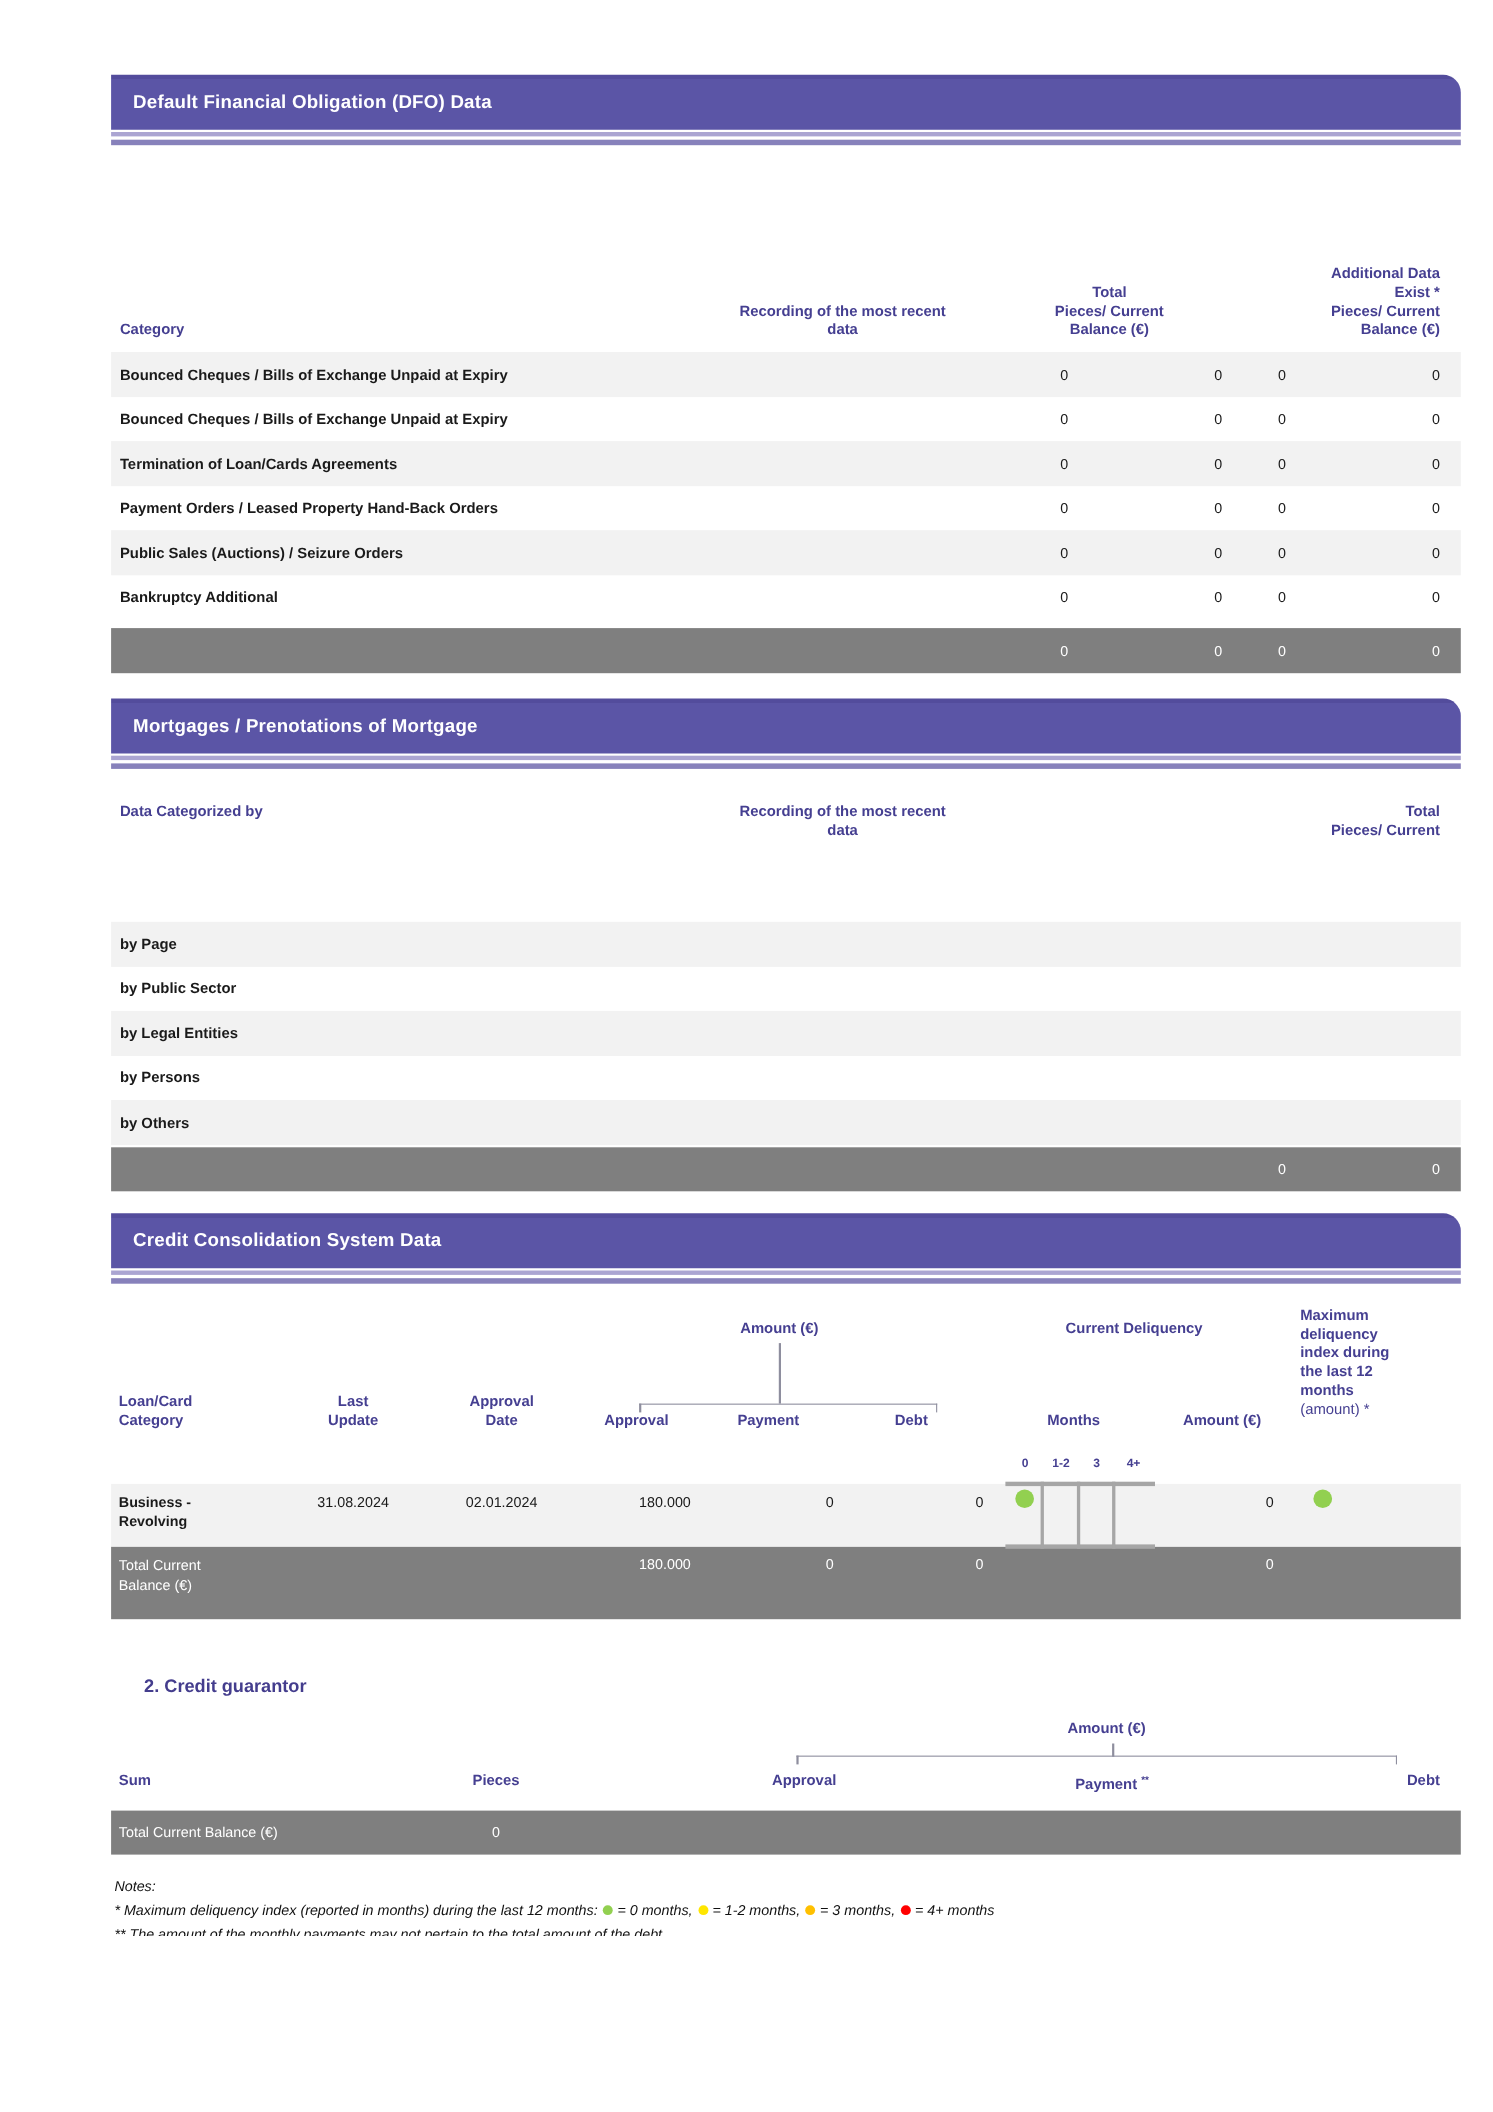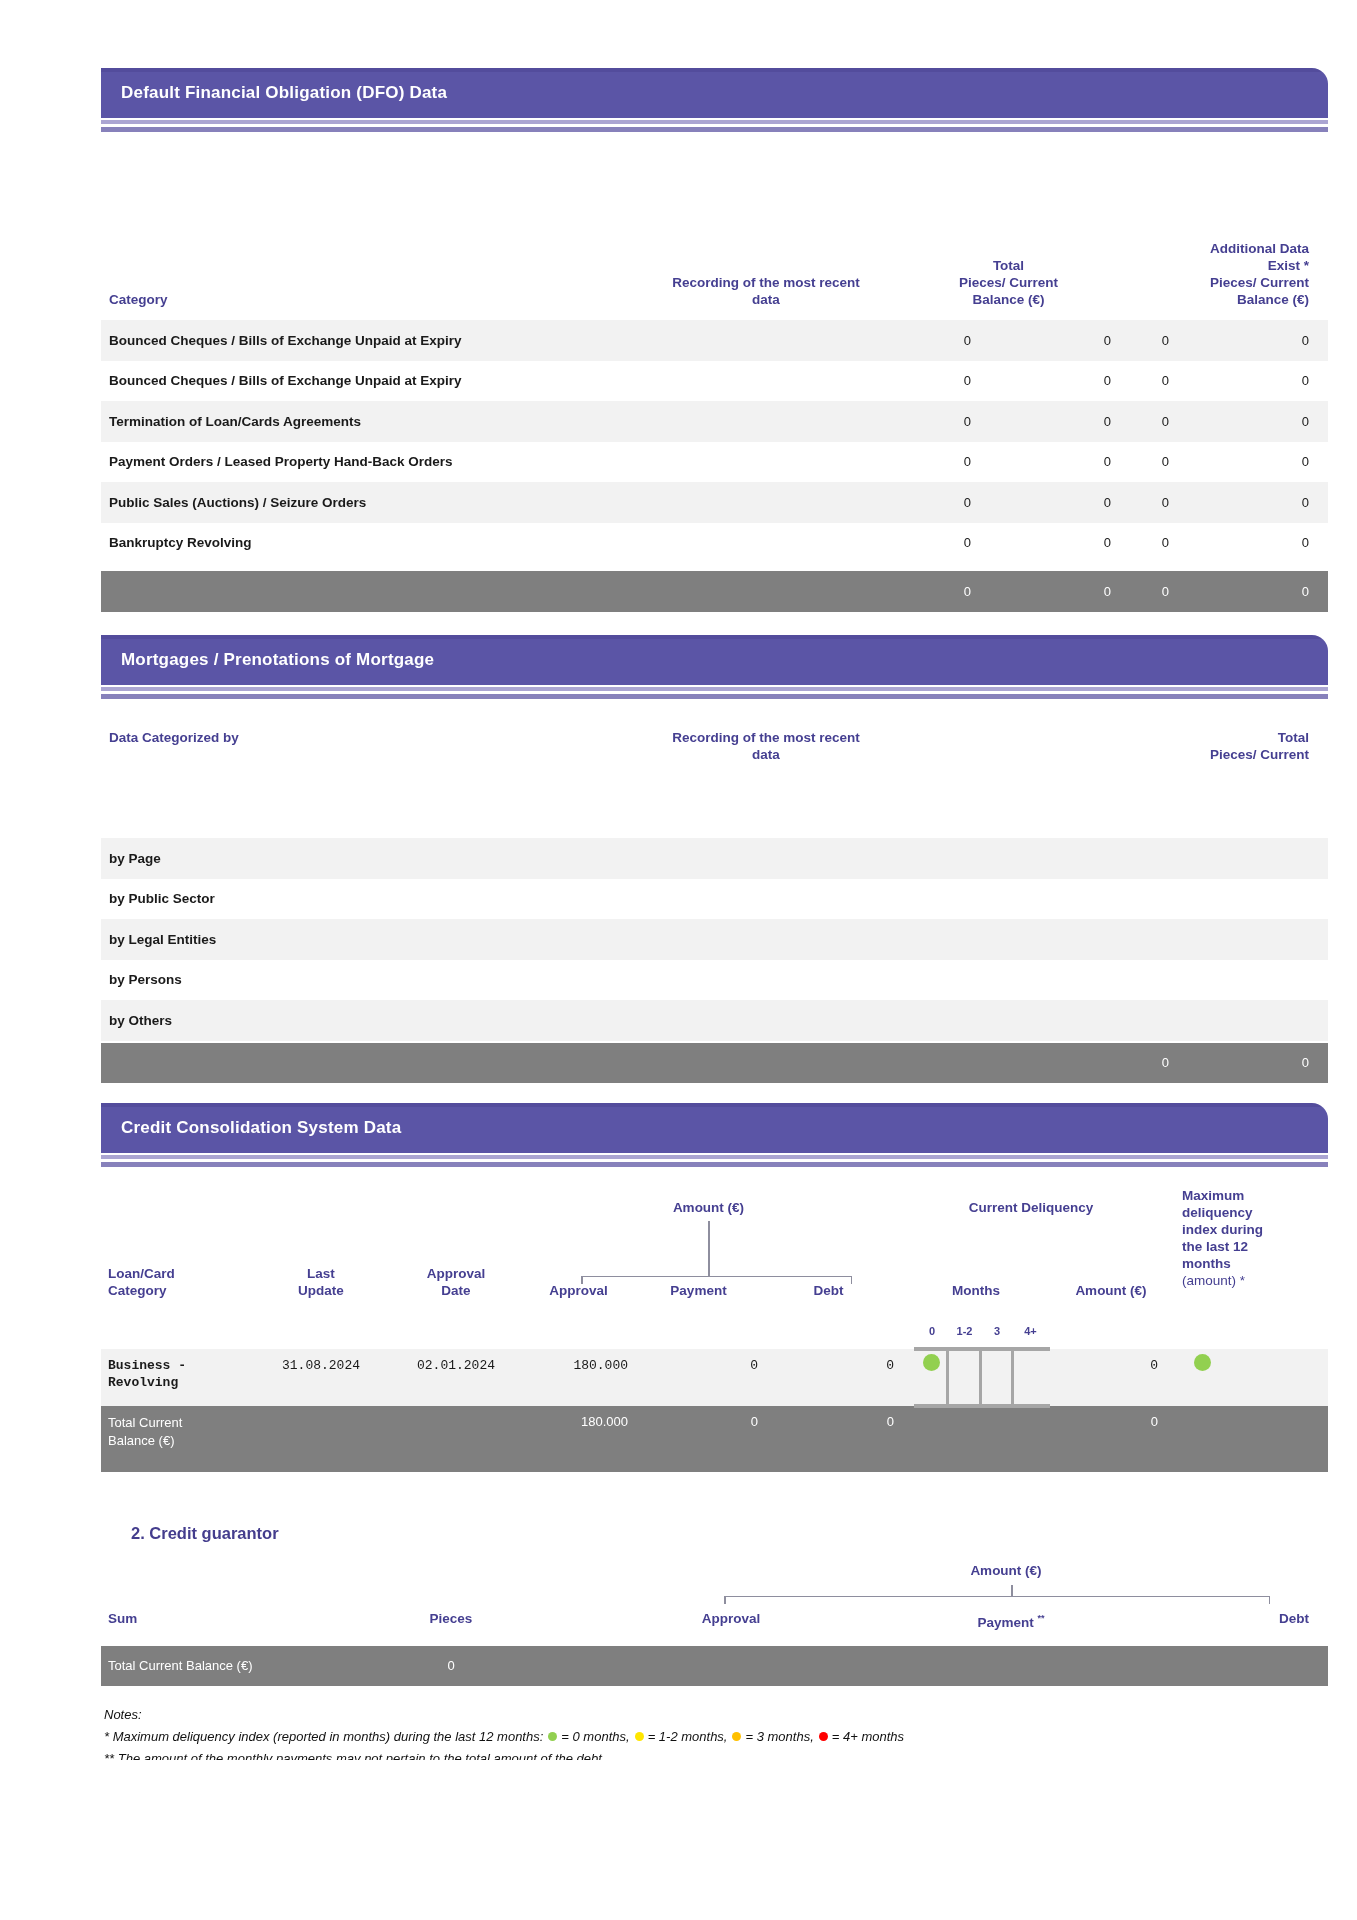--- a/index.html
+++ b/index.html
@@ -49,21 +49,21 @@
   .maxidx-sub{font-weight:normal;}
   .amount-connector{position:absolute;left:607px;top:52px;width:1.5px;height:55px;background:#8e8e9e;}
   .bracket{position:absolute;border-top:1.5px solid #8e8e9e;}
   .bracket::before,.bracket::after{content:"";position:absolute;top:-1px;width:1.5px;height:8px;background:#8e8e9e;}
   .bracket::before{left:0;} .bracket::after{right:0;}
   .ccs1-bracket{left:480px;top:107px;width:271px;}
   .colheads{position:absolute;left:0;top:96px;width:100%;align-items:end;}
   .scale-labels{position:absolute;left:815px;top:156px;width:132px;display:grid;
                 grid-template-columns:32px 33px 32px 35px;text-align:center;
                 color:#453f91;font-weight:bold;font-size:11px;}
-  .ccs1-row{position:relative;height:57px;background:#f2f2f2;align-items:start;font-size:13px;font-family:Liberation Mono, monospace;}
+  .ccs1-row{position:relative;height:57px;background:#f2f2f2;align-items:start;font-size:13px;}
   .ccs1-row .cell{padding-top:9px;}
   .catcell{padding-left:7px;padding-top:8px;font-weight:bold;font-size:13px;line-height:17px;}
   .pr8{padding-right:8px;} .pr3{padding-right:3px;} .pr2{padding-right:2px;}
   .scale-bar{position:absolute;left:813px;width:136px;height:4px;background:#a6a6a6;}
   .scale-top{top:-2px;} .scale-low{bottom:-2px;}
   .scale-v{position:absolute;width:3px;top:-2px;bottom:-2px;background:#a6a6a6;}
   .dot{display:inline-block;border-radius:50%;}
   .dot17{width:17px;height:17px;position:absolute;}
   .ccs1-total{height:66px;align-items:start;font-size:13px;}
   .ccs1-total .cell{padding-top:8px;}
@@ -157,21 +157,21 @@
   </div>
   <div class="tbl-grid row alt">
     <div class="cat c-left">Public Sales (Auctions) / Seizure Orders</div>
         <div></div>
     <div class="num">0</div>
     <div class="num">0</div>
     <div class="num">0</div>
     <div class="num">0</div>
   </div>
   <div class="tbl-grid row">
-    <div class="cat c-left">Bankruptcy Revolving</div>
+    <div class="cat c-left">Bankruptcy Additional</div>
         <div></div>
     <div class="num">0</div>
     <div class="num">0</div>
     <div class="num">0</div>
     <div class="num">0</div>
   </div>
 
   <div class="gap8"></div>
   <div class="tbl-grid total-row dfo-total">
     <div></div>

